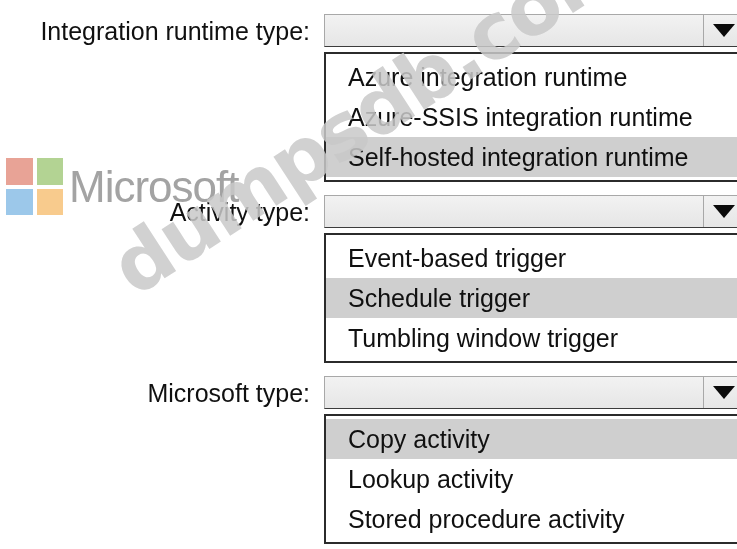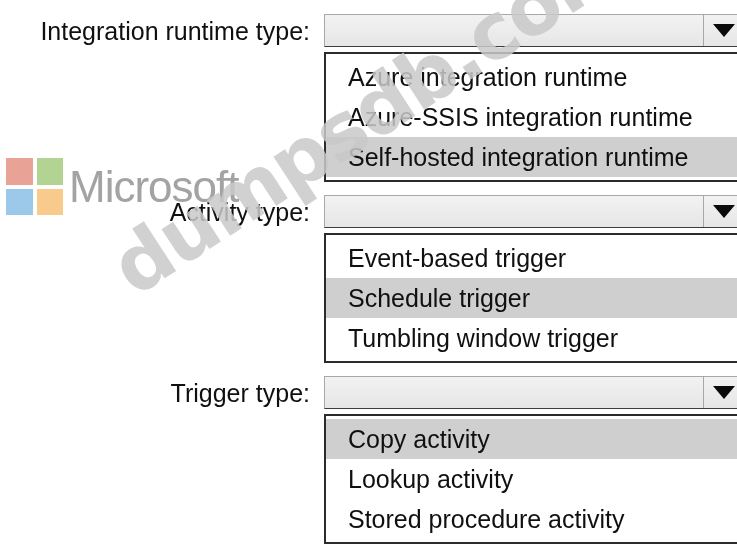--- a/index.html
+++ b/index.html
@@ -189,21 +189,21 @@
       </div>
     </div>
     <div class="dropdown" style="top:38px;">
       <div class="opt">Event-based trigger</div>
       <div class="opt sel">Schedule trigger</div>
       <div class="opt">Tumbling window trigger</div>
     </div>
   </div>
 
   <div class="row" id="row-2" style="top:376px;">
-    <div class="row-label">Trigger type:</div>
+    <div class="row-label">Microsoft type:</div>
     <div class="combo">
       <div class="combo-value"></div>
       <div class="combo-btn">
         <span class="caret"></span>
       </div>
     </div>
     <div class="dropdown" style="top:38px;">
       <div class="opt sel">Copy activity</div>
       <div class="opt">Lookup activity</div>
       <div class="opt">Stored procedure activity</div>

